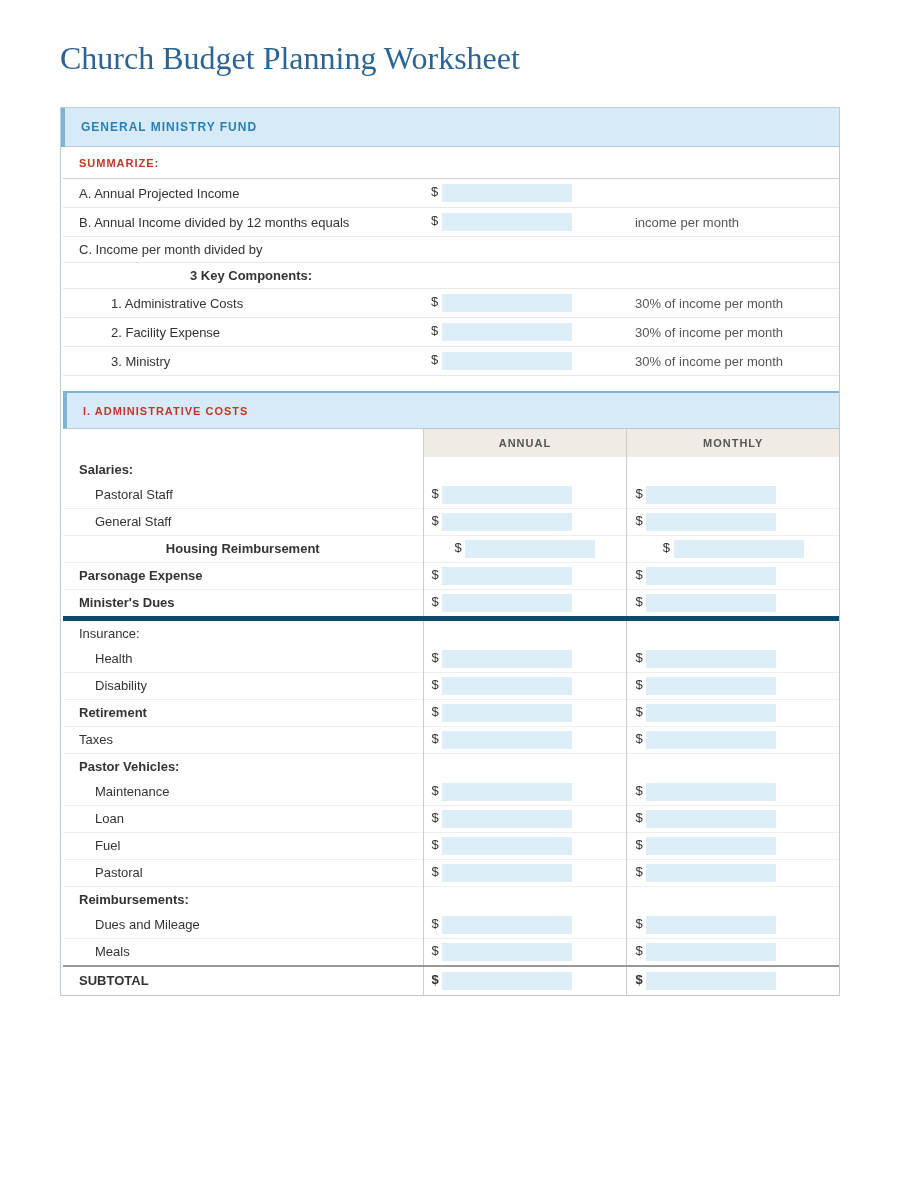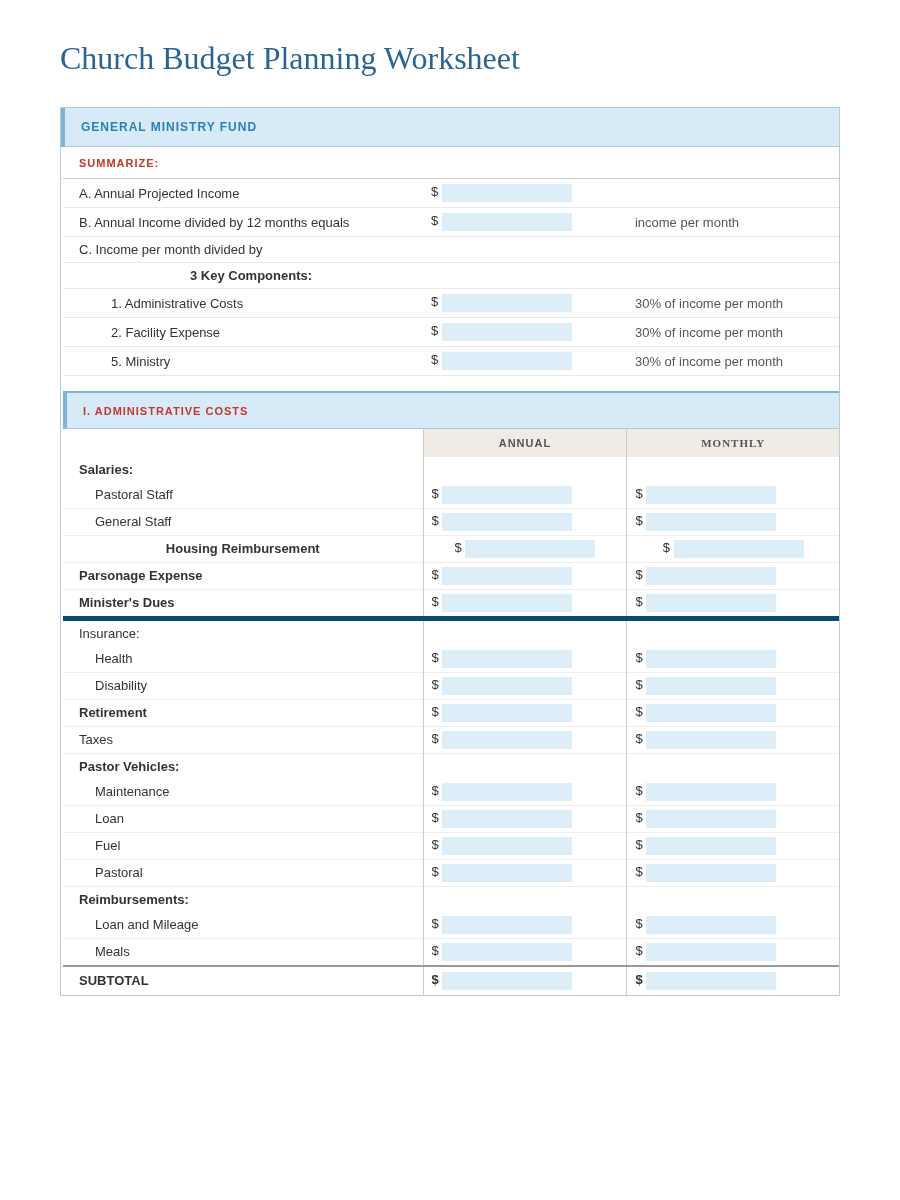--- a/index.html
+++ b/index.html
@@ -133,21 +133,21 @@
 
     <tr style="border-bottom:1px solid #e8e8e8;">
       <td style="padding:5px 16px 5px 48px;">2. Facility Expense</td>
       <td style="padding:5px 8px;">
         <span class="dollar-sign">$</span>&nbsp;<span class="input-box">&nbsp;</span>
       </td>
       <td style="padding:5px 8px; color:#555;">30% of income per month</td>
     </tr>
 
     <tr style="border-bottom:1px solid #e8e8e8;">
-      <td style="padding:5px 16px 5px 48px;">5. Ministry</td>
+      <td style="padding:5px 16px 5px 48px;">3. Ministry</td>
       <td style="padding:5px 8px;">
         <span class="dollar-sign">$</span>&nbsp;<span class="input-box">&nbsp;</span>
       </td>
       <td style="padding:5px 8px; color:#555;">30% of income per month</td>
     </tr>
 
     <tr style="height:16px;">
           <td colspan="3"></td>
         </tr>
 
@@ -155,21 +155,21 @@
       <td colspan="3">
         <div style="background:#d6eaf8; padding:10px 16px; border-left:4px solid #7fb3d3; border-bottom:1px solid #b0c8d8;">
           <span style="color:#c0392b; font-size:11px; font-weight:bold; letter-spacing:1px;">I. ADMINISTRATIVE COSTS</span>
         </div>
       </td>
     </tr>
 
     <tr>
       <td class="col-label"></td>
       <td class="col-header" style="background:#f0ebe5; text-align:center; font-size:11px; font-weight:bold; letter-spacing:1px; padding:8px; color:#555; border-left:1px solid #ccc; border-right:1px solid #ccc;">ANNUAL</td>
-      <td class="col-header" style="background:#f0ebe5; text-align:center; font-size:11px; font-weight:bold; letter-spacing:1px; padding:8px; color:#555;font-family:Liberation Serif, serif;">MONTHLY</td>
+      <td class="col-header" style="background:#f0ebe5; text-align:center; font-size:11px; font-weight:bold; letter-spacing:1px; padding:8px; color:#555;">MONTHLY</td>
     </tr>
 
     <tr>
       <td style="padding:5px 16px; font-weight:bold;">Salaries:</td>
       <td style="border-left:1px solid #ccc; border-right:1px solid #ccc;"></td>
       <td></td>
     </tr>
     <tr style="border-bottom:1px solid #eee;">
       <td style="padding:4px 16px 4px 32px;">Pastoral Staff</td>
       <td style="padding:4px 8px; border-left:1px solid #ccc; border-right:1px solid #ccc;">
@@ -304,21 +304,21 @@
         <span>$</span>&nbsp;<span class="input-box">&nbsp;</span>
       </td>
     </tr>
 
     <tr>
       <td style="padding:5px 16px; font-weight:bold;">Reimbursements:</td>
       <td style="border-left:1px solid #ccc; border-right:1px solid #ccc;"></td>
       <td></td>
     </tr>
     <tr style="border-bottom:1px solid #eee;">
-      <td style="padding:4px 16px 4px 32px;">Loan and Mileage</td>
+      <td style="padding:4px 16px 4px 32px;">Dues and Mileage</td>
       <td style="padding:4px 8px; border-left:1px solid #ccc; border-right:1px solid #ccc;">
         <span>$</span>&nbsp;<span class="input-box">&nbsp;</span>
       </td>
       <td style="padding:4px 8px;">
         <span>$</span>&nbsp;<span class="input-box">&nbsp;</span>
       </td>
     </tr>
     <tr style="border-bottom:1px solid #eee;">
       <td style="padding:4px 16px 4px 32px;">Meals</td>
       <td style="padding:4px 8px; border-left:1px solid #ccc; border-right:1px solid #ccc;">

